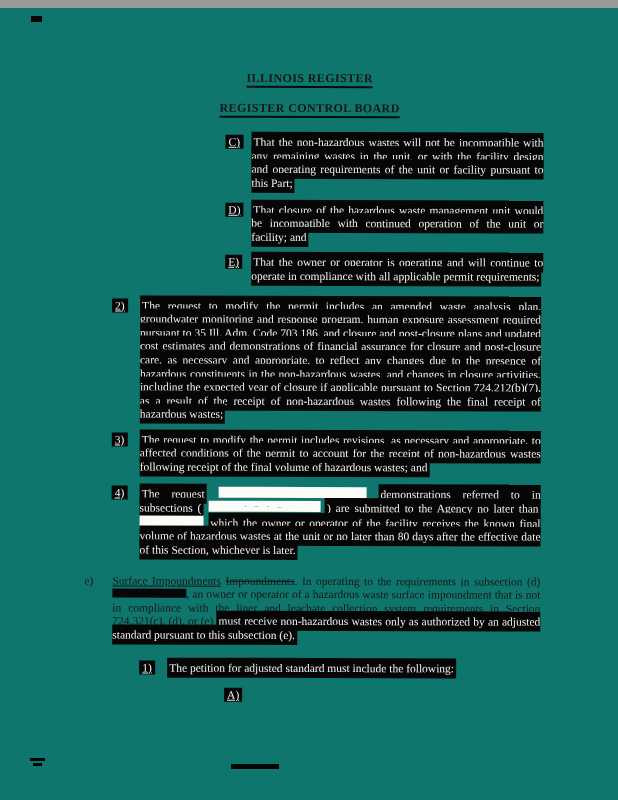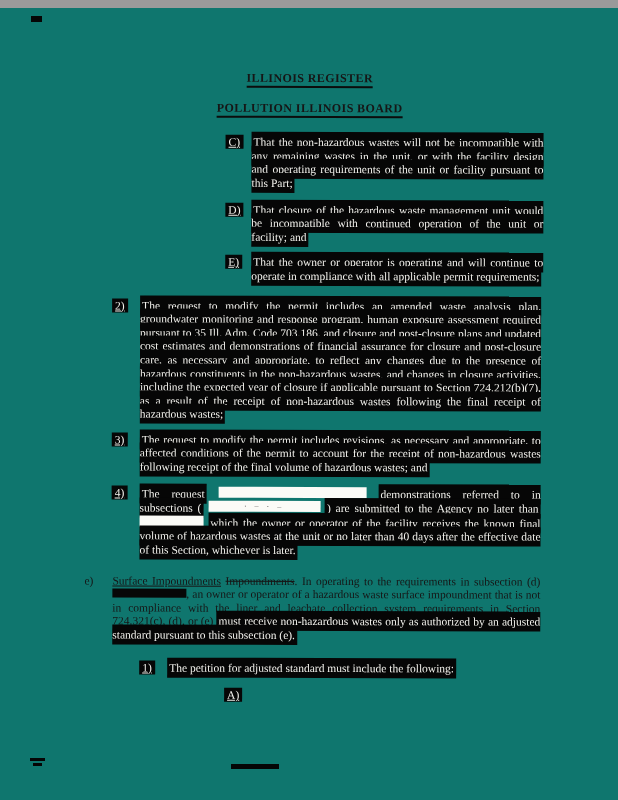--- a/index.html
+++ b/index.html
@@ -60,21 +60,21 @@
   <div class="art art-bl1"></div>
   <div class="art art-bl2"></div>
   <div class="art art-bc"></div>
 
   <div class="content">
 
     <div class="header h-reg">
       <span class="hul">ILLINOIS REGISTER</span>
     </div>
     <div class="header h-board">
-      <span class="hul">POLLUTION ILLINOIS BOARD</span>
+      <span class="hul">REGISTER CONTROL BOARD</span>
     </div>
 
     <div class="row lvl3 mt-c">
       <span class="lbl"><span class="hl ul">C)</span></span>
       <div class="txt"><span class="hl">That the non-hazardous wastes will not be incompatible with any remaining wastes in the unit, or with the facility design and operating requirements of the unit or facility pursuant to this Part;</span></div>
     </div>
 
     <div class="row lvl3 mt-d">
       <span class="lbl"><span class="hl ul">D)</span></span>
       <div class="txt"><span class="hl">That closure of the hazardous waste management unit would be incompatible with continued operation of the unit or facility; and</span></div>
@@ -97,21 +97,21 @@
 
     <div class="row lvl2 mt-4">
       <span class="lbl"><span class="hl ul">4)</span></span>
       <div class="txt">
         <span class="hl">The request</span>
         <span class="gap g1"></span>
         <span class="hl">demonstrations referred to in subsections (</span>
         <span class="gap g2">· – · –</span>
         <span class="hl">) are submitted to the Agency no later than</span>
         <span class="gap g3"></span>
-        <span class="hl">which the owner or operator of the facility receives the known final volume of hazardous wastes at the unit or no later than 40 days after the effective date of this Section, whichever is later.</span>
+        <span class="hl">which the owner or operator of the facility receives the known final volume of hazardous wastes at the unit or no later than 80 days after the effective date of this Section, whichever is later.</span>
       </div>
     </div>
 
     <div class="row lvle mt-se">
       <span class="lbl"><span>e)</span></span>
       <div class="txt">
         <span class="ul">Surface Impoundments</span>
         <span class="strike">Impoundments</span><span>. In operating to the requirements in subsection (d) </span><span class="redact"></span><span>, an owner or operator of a hazardous waste surface impoundment that is not in compliance with the liner and leachate collection system requirements in Section 724.321(c), (d), or (e) </span>
         <span class="hl">must receive non-hazardous wastes only as authorized by an adjusted standard pursuant to this subsection (e).</span>
       </div>

